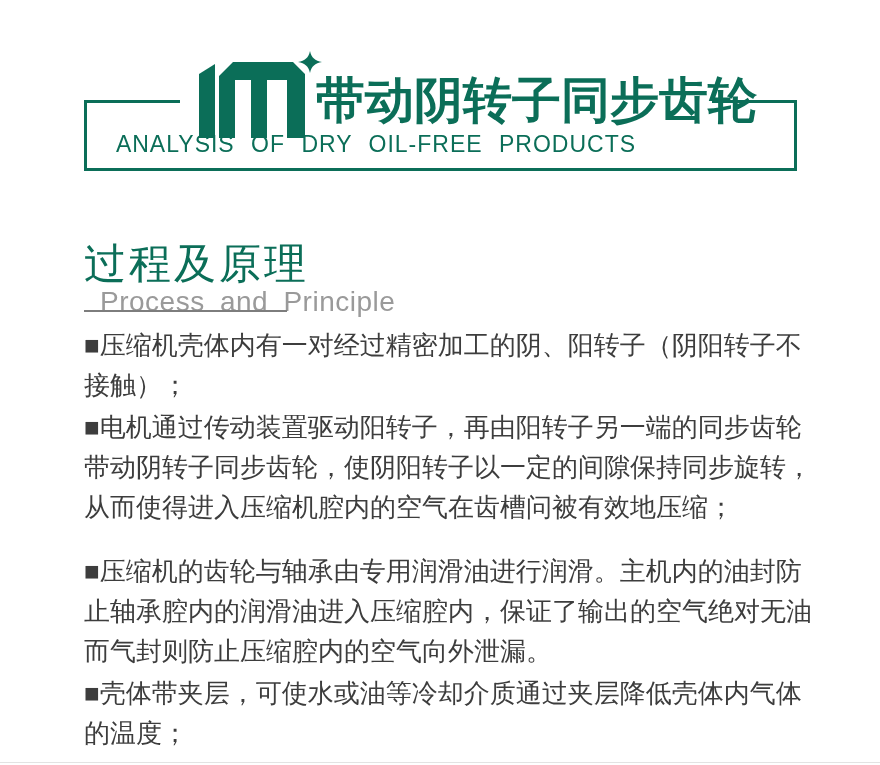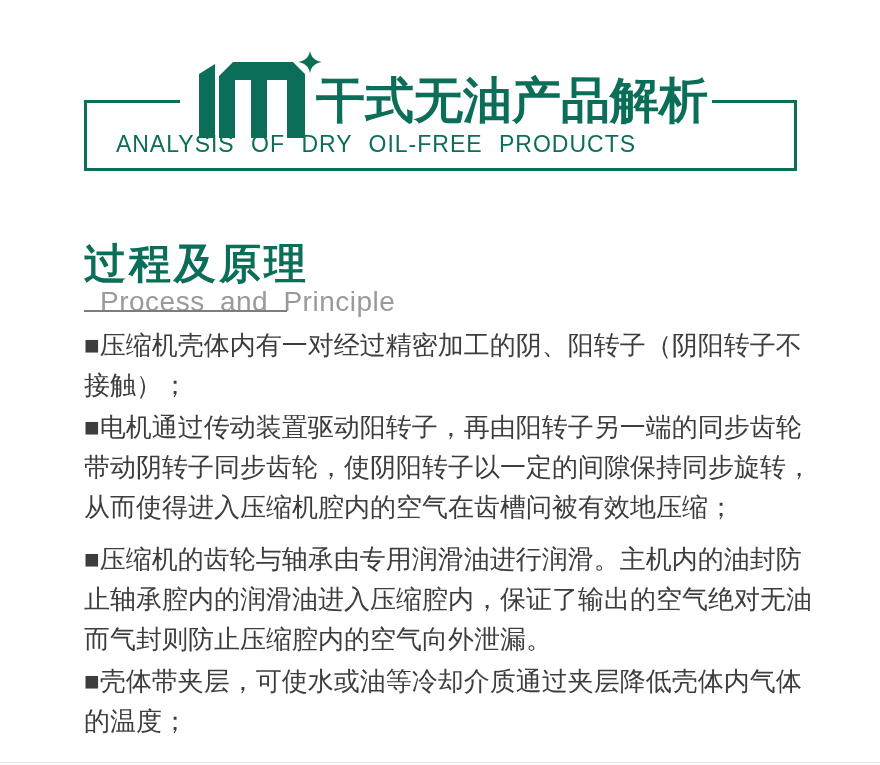--- a/index.html
+++ b/index.html
@@ -52,21 +52,21 @@
     color: #0b6e58;
     white-space: nowrap;
   }
 
   
   .heading-cn {
     position: absolute;
     left: 84px; top: 236px;
     margin: 0;
     font-size: 42px;
-    font-weight: bold;
+    font-weight: normal;
     letter-spacing: 3px;
     color: #0b6e58;
     white-space: nowrap;
   }
   .heading-en {
     position: absolute;
     left: 100px; top: 286px;
     font-size: 28px;
     letter-spacing: 0.5px;
     word-spacing: 7px;
@@ -86,21 +86,21 @@
     left: 84px; top: 325px;
     width: 766px;
     font-size: 26px;
     line-height: 40px;
     color: #3d3d3d;
   }
   .body p {
     margin: 0 0 2px 0;
     white-space: pre-line;
   }
-  .body p:nth-child(2) { margin-bottom: 12px; }
+  .body p:nth-child(2) { margin-bottom: 24px; }
 
   .bottom-hairline {
     position: absolute;
     left: 0; top: 762px;
     width: 880px; height: 1px;
     background: #e3e3e3;
   }
 </style>
 </head>
 <body>
@@ -113,21 +113,21 @@
 
     <svg class="logo" viewBox="0 0 126 92" xmlns="http://www.w3.org/2000/svg" aria-hidden="true">
 
       <polygon points="2,24 18,14 18,88 2,88" fill="#0b6e58"></polygon>
 
       <path d="M22,88 L22,26 L36,12 L96,12 L108,24 L108,88 L90,88 L90,30 L70,30 L70,88 L54,88 L54,30 L38,30 L38,88 Z" fill="#0b6e58"></path>
 
       <path d="M113,1 C114.5,8 118,10.5 125,12 C118,13.5 114.5,16 113,23 C111.5,16 108,13.5 101,12 C108,10.5 111.5,8 113,1 Z" fill="#0b6e58"></path>
     </svg>
 
-    <h1 class="title-cn">干式无油产品解析</h1>
+    <h1 class="title-cn">带动阴转子同步齿轮</h1>
     <div class="title-en">ANALYSIS OF DRY OIL-FREE PRODUCTS</div>
   </header>
 
   <section>
     <h2 class="heading-cn">过程及原理</h2>
     <div class="heading-en">Process and Principle</div>
     <div class="heading-underline"></div>
 
     <div class="body">
       <p>■压缩机壳体内有一对经过精密加工的阴、阳转子（阴阳转子不

